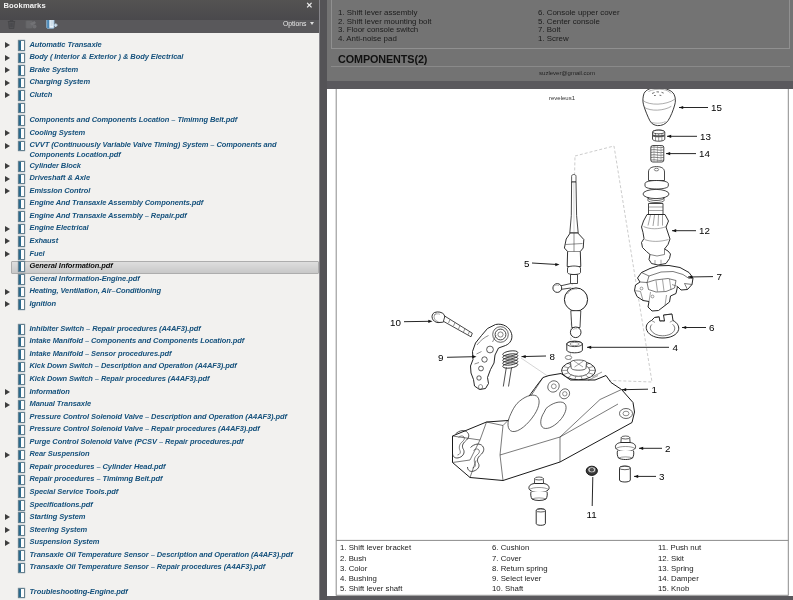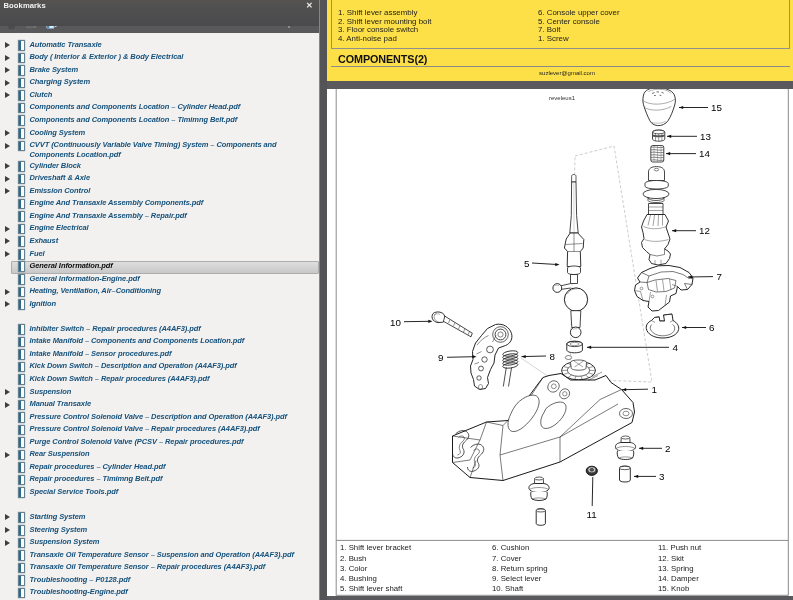--- a/index.html
+++ b/index.html
@@ -1,31 +1,31 @@
 <!DOCTYPE html>
 <html><head><meta charset="utf-8"><style>
 html,body{margin:0;padding:0;}
 body{width:793px;height:600px;position:relative;overflow:hidden;background:#5a595d;font-family:"Liberation Sans",sans-serif;}
 #panel{position:absolute;left:0;top:0;width:318.5px;height:600px;background:#f2f1ef;}
-#phead{position:absolute;left:0;top:0;width:318.5px;height:26px;background:linear-gradient(#555453,#49484b);background:linear-gradient(#545352,#4a494c);}
+#phead{position:absolute;left:0;top:0;width:318.5px;height:20px;background:linear-gradient(#555453,#49484b);background:linear-gradient(#545352,#4a494c);}
 #phead .t{position:absolute;left:3.5px;top:1px;font-size:7.6px;font-weight:bold;color:#f3f3f3;letter-spacing:0.1px;}
 #phead .x{position:absolute;left:306px;top:0.5px;font-size:8px;color:#eee;font-weight:bold;}
 #ptool{position:absolute;left:0;top:13.5px;width:318.5px;height:19.5px;background:#59585b;}
 #ptool .opt{position:absolute;left:283px;top:6px;font-size:6.8px;color:#e8e8e8;}
 #ptool .car{position:absolute;left:310px;top:8.5px;width:0;height:0;border-top:3px solid #ddd;border-left:2.6px solid transparent;border-right:2.6px solid transparent;}
 .tbi{position:absolute;top:19px;}
 #list{position:absolute;left:0;top:33px;width:318.5px;height:567px;background:#f2f1ef;}
 .r{position:absolute;left:0;width:333px;height:12.55px;}
 .r .tri{position:absolute;left:4.5px;top:3.4px;width:0;height:0;border-left:5px solid #3e3e3e;border-top:3.1px solid transparent;border-bottom:3.1px solid transparent;}
 .r .ic{position:absolute;left:17.5px;top:1.4px;width:5.4px;height:8.6px;background:linear-gradient(to right,#2a6a8d 0,#2a6a8d 2.4px,#fdfdfd 2.4px);border:0.7px solid #64808f;border-radius:0.5px;box-shadow:0 0 0 0.4px rgba(40,80,110,0.25);}
 .r .tx{position:absolute;left:29.5px;top:0;line-height:12.55px;font-size:7.5px;font-weight:bold;font-style:italic;color:#15517c;white-space:nowrap;letter-spacing:-0.08px;}
 .r .tx.sel{color:#0c0c0c;}
 .r .hl{position:absolute;left:10.5px;top:0.6px;width:306px;height:11.2px;background:linear-gradient(#dedede,#c8c8c8);border:0.5px solid #adadad;border-radius:1px;}
 #docsep{position:absolute;left:318.5px;top:0;width:8.5px;height:600px;background:linear-gradient(to right,#86858a 0,#86858a 1px,#545356 1px);}
-#page1{position:absolute;left:327px;top:0;width:466px;height:81px;background:#fde047;}
+#page1{position:absolute;left:327px;top:0;width:466px;height:81px;background:#737373;}
 .p1t{position:absolute;font-size:7.9px;color:#1c1c1c;line-height:9px;white-space:nowrap;}
 #page1 .vl1{position:absolute;left:4px;top:0;width:1px;height:48.5px;background:#909090;}
 #page1 .vl2{position:absolute;left:461.5px;top:0;width:1px;height:48.5px;background:#909090;}
 #page1 .hl1{position:absolute;left:4px;top:48.2px;width:458.5px;height:1px;background:#909090;}
 #page1 .comp{position:absolute;left:11px;top:52.5px;font-size:10.8px;font-weight:bold;color:#111;letter-spacing:-0.1px;}
 #page1 .hl2{position:absolute;left:4px;top:65.8px;width:458.5px;height:1px;background:#8a8a8a;}
 #page1 .mail{position:absolute;left:160px;top:69.5px;width:160px;text-align:center;font-size:6px;color:#222;}
 #page2{position:absolute;left:327px;top:89px;width:466px;height:507px;background:#fff;}
 #p2svg{position:absolute;left:327px;top:89px;width:466px;height:507px;}
 </style></head>
@@ -267,21 +267,20 @@
         <i class="ic"></i>
         <span class="tx">Charging System</span>
       </div>
 <div class="r" style="top:55.93px">
         <i class="tri"></i>
         <i class="ic"></i>
         <span class="tx">Clutch</span>
       </div>
 <div class="r" style="top:68.48px">
         <i class="ic"></i>
-        <span class="tx">Components and Components Location – Cylinder Head.pdf</span>
       </div>
 <div class="r" style="top:81.03px">
         <i class="ic"></i>
         <span class="tx">Components and Components Location – Timimng Belt.pdf</span>
       </div>
 <div class="r" style="top:93.58px">
         <i class="tri"></i>
         <i class="ic"></i>
         <span class="tx">Cooling System</span>
       </div>
@@ -363,21 +362,21 @@
         <i class="ic"></i>
         <span class="tx">Kick Down Switch – Description and Operation (A4AF3).pdf</span>
       </div>
 <div class="r" style="top:340.03px">
         <i class="ic"></i>
         <span class="tx">Kick Down Switch – Repair procedures (A4AF3).pdf</span>
       </div>
 <div class="r" style="top:352.58px">
         <i class="tri"></i>
         <i class="ic"></i>
-        <span class="tx">Suspension</span>
+        <span class="tx">Information</span>
       </div>
 <div class="r" style="top:365.13px">
         <i class="tri"></i>
         <i class="ic"></i>
         <span class="tx">Manual Transaxle</span>
       </div>
 <div class="r" style="top:377.68px">
         <i class="ic"></i>
         <span class="tx">Pressure Control Solenoid Valve  – Description and Operation (A4AF3).pdf</span>
       </div>
@@ -399,46 +398,46 @@
         <span class="tx">Repair procedures – Cylinder Head.pdf</span>
       </div>
 <div class="r" style="top:440.43px">
         <i class="ic"></i>
         <span class="tx">Repair procedures – Timimng Belt.pdf</span>
       </div>
 <div class="r" style="top:452.98px">
         <i class="ic"></i>
         <span class="tx">Special Service Tools.pdf</span>
       </div>
+<div class="r" style="top:465.53px">
+        <i class="ic"></i>
+        <span class="tx">Specifications.pdf</span>
+      </div>
 <div class="r" style="top:478.08px">
         <i class="tri"></i>
         <i class="ic"></i>
         <span class="tx">Starting System</span>
       </div>
 <div class="r" style="top:490.63px">
         <i class="tri"></i>
         <i class="ic"></i>
         <span class="tx">Steering System</span>
       </div>
 <div class="r" style="top:503.18px">
         <i class="tri"></i>
         <i class="ic"></i>
         <span class="tx">Suspension System</span>
       </div>
 <div class="r" style="top:515.73px">
         <i class="ic"></i>
-        <span class="tx">Transaxle Oil Temperature Sensor – Suspension and Operation (A4AF3).pdf</span>
+        <span class="tx">Transaxle Oil Temperature Sensor – Description and Operation (A4AF3).pdf</span>
       </div>
 <div class="r" style="top:528.28px">
         <i class="ic"></i>
         <span class="tx">Transaxle Oil Temperature Sensor – Repair procedures (A4AF3).pdf</span>
-      </div>
-<div class="r" style="top:540.83px">
-        <i class="ic"></i>
-        <span class="tx">Troubleshooting – P0128.pdf</span>
       </div>
 <div class="r" style="top:553.38px">
         <i class="ic"></i>
         <span class="tx">Troubleshooting-Engine.pdf</span>
       </div>
 </div>
 <div id="ptool">
 <svg class="tbi" style="left:7px;top:5.5px" width="9" height="10" viewBox="0 0 9 10">
         <path d="M1.5,2.5 h6 l-0.7,7 h-4.6 z M3,2.5 v-1 h3 v1 M0.8,2.5 h7.4" fill="#515154" stroke="#454548" stroke-width="0.8"></path>
         <path d="M3.2,4 v4 M4.5,4 v4 M5.8,4 v4" stroke="#454548" stroke-width="0.6"></path>

